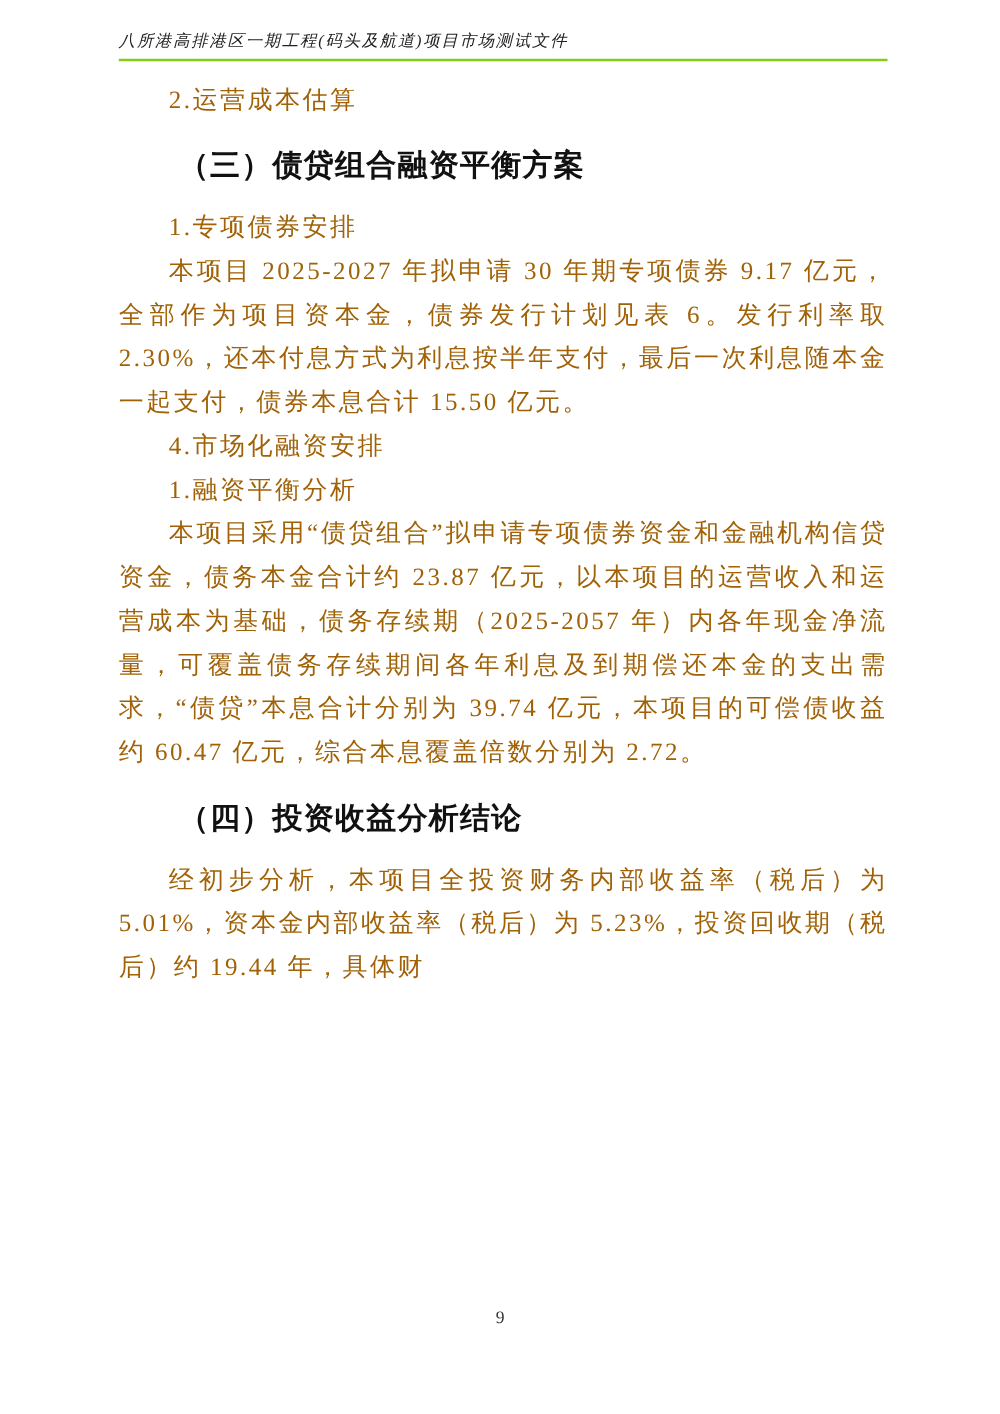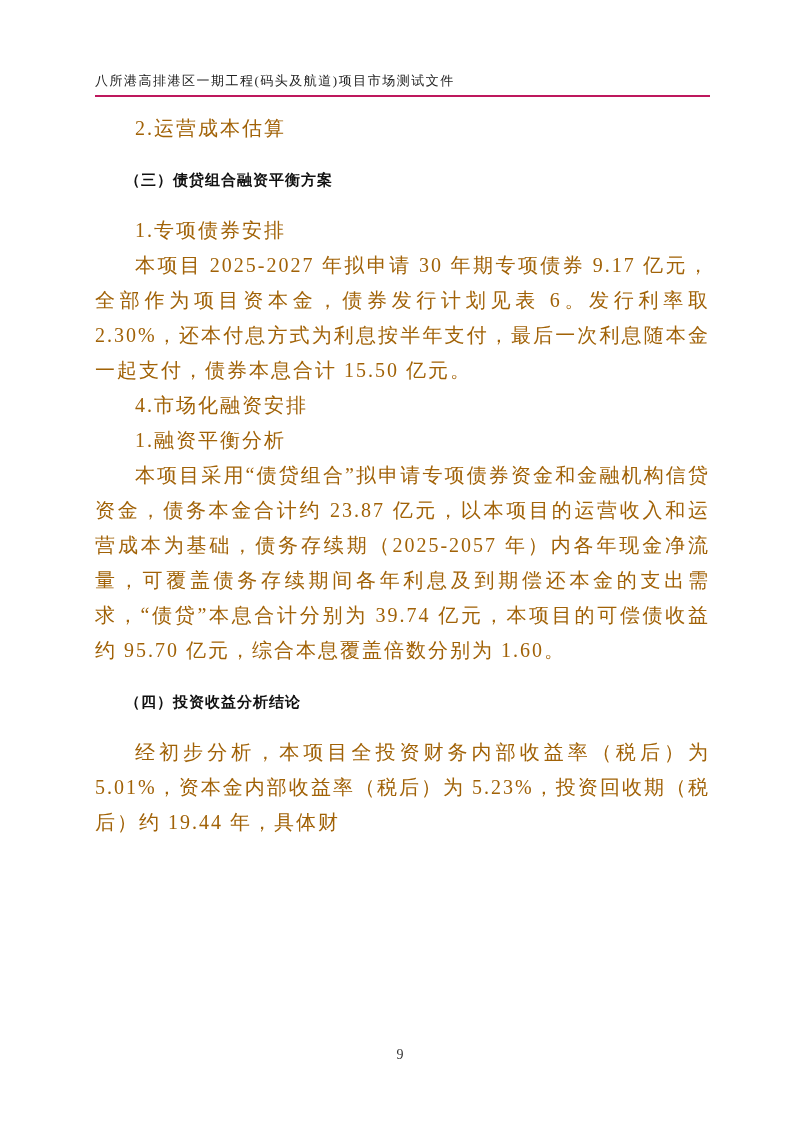--- a/index.html
+++ b/index.html
@@ -12,23 +12,24 @@
     width: 800px;
     height: 1131px;
     background: #ffffff;
     color: #1a1a1a;
     font-family: "Liberation Serif", "DejaVu Serif", serif;
     box-sizing: border-box;
     overflow: hidden;
   }
   .page-header {
     margin: 0 90px 0 95px;
-    padding-top: 72px;
+    padding-top: 24px;
     padding-bottom: 5px;
-    border-bottom: 2px solid #be185d;
+    border-bottom: 2px solid #84cc16;
+    font-style: italic;
   }
   .header-title {
     font-size: 13px;
     letter-spacing: 1.5px;
     color: #222222;
     white-space: nowrap;
   }
   .doc-body {
     margin: 0 90px 0 95px;
   }
@@ -42,23 +43,23 @@
     letter-spacing: 2px;
     text-indent: 2em;
     color: #a16207;
   }
   .para {
     text-align: justify;
     text-justify: inter-ideograph;
   }
   .h {
     margin: 17px 0 15px 0;
-    font-family: Liberation Serif, serif;
+    font-family: Liberation Sans, sans-serif;
     font-weight: 700;
-    font-size: 15px;
+    font-size: 24px;
     line-height: 35px;
     letter-spacing: 1px;
     text-indent: 2em;
     color: #111111;
   }
   .page-footer {
     position: absolute;
     left: 0;
     right: 0;
     bottom: 68px;
@@ -84,21 +85,21 @@
 
     <p class="sub">1.专项债券安排</p>
 
     <p class="para">本项目 2025-2027 年拟申请 30 年期专项债券 9.17 亿元，全部作为项目资本金，债券发行计划见表 6。发行利率取 2.30%，还本付息方式为利息按半年支付，最后一次利息随本金一起支付，债券本息合计 15.50 亿元。</p>
 
     <p class="sub">4.市场化融资安排</p>
 
 
     <p class="sub">1.融资平衡分析</p>
 
-    <p class="para">本项目采用“债贷组合”拟申请专项债券资金和金融机构信贷资金，债务本金合计约 23.87 亿元，以本项目的运营收入和运营成本为基础，债务存续期（2025-2057 年）内各年现金净流量，可覆盖债务存续期间各年利息及到期偿还本金的支出需求，“债贷”本息合计分别为 39.74 亿元，本项目的可偿债收益约 95.70 亿元，综合本息覆盖倍数分别为 1.60。</p>
+    <p class="para">本项目采用“债贷组合”拟申请专项债券资金和金融机构信贷资金，债务本金合计约 23.87 亿元，以本项目的运营收入和运营成本为基础，债务存续期（2025-2057 年）内各年现金净流量，可覆盖债务存续期间各年利息及到期偿还本金的支出需求，“债贷”本息合计分别为 39.74 亿元，本项目的可偿债收益约 60.47 亿元，综合本息覆盖倍数分别为 2.72。</p>
 
     <h2 class="h">（四）投资收益分析结论</h2>
 
     <p class="para">经初步分析，本项目全投资财务内部收益率（税后）为 5.01%，资本金内部收益率（税后）为 5.23%，投资回收期（税后）约 19.44 年，具体财</p>
   </main>
 
   <footer class="page-footer">
     <span>9</span>
   </footer>
 

